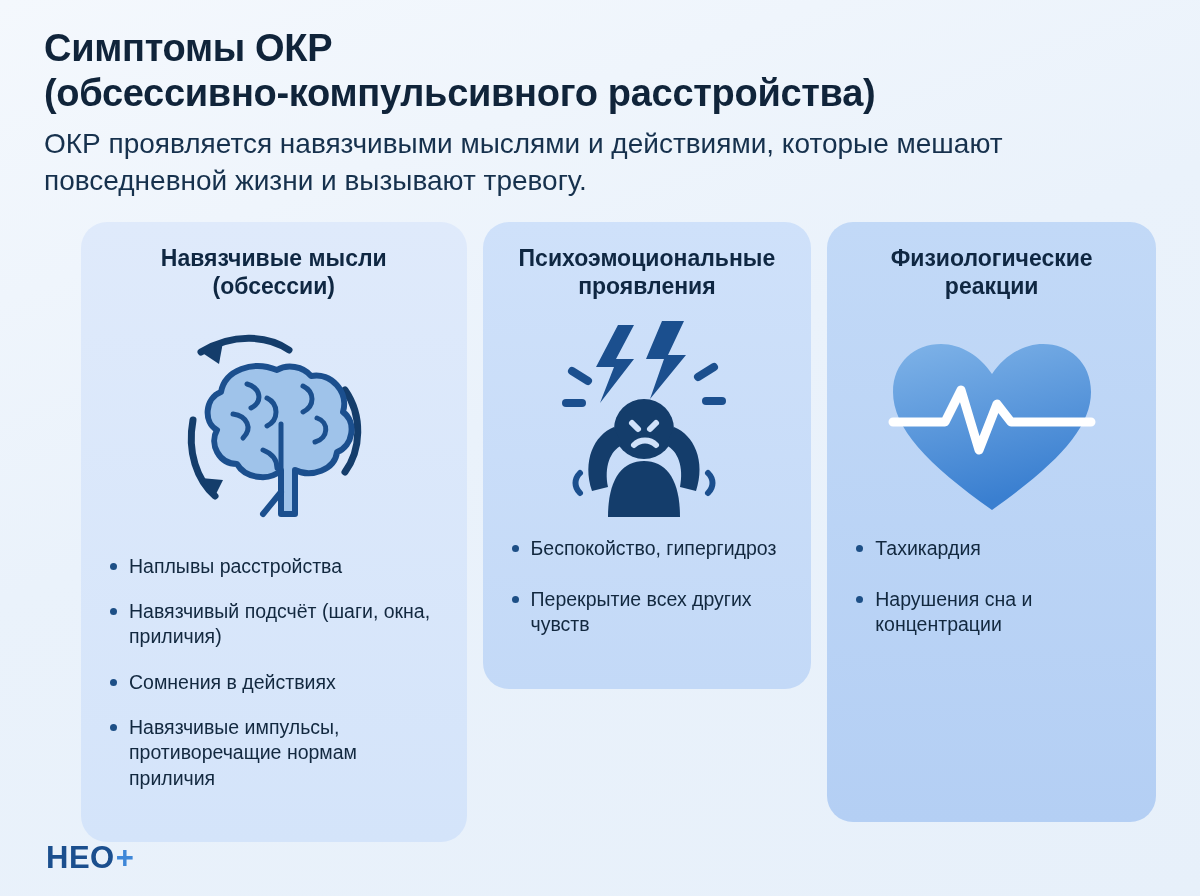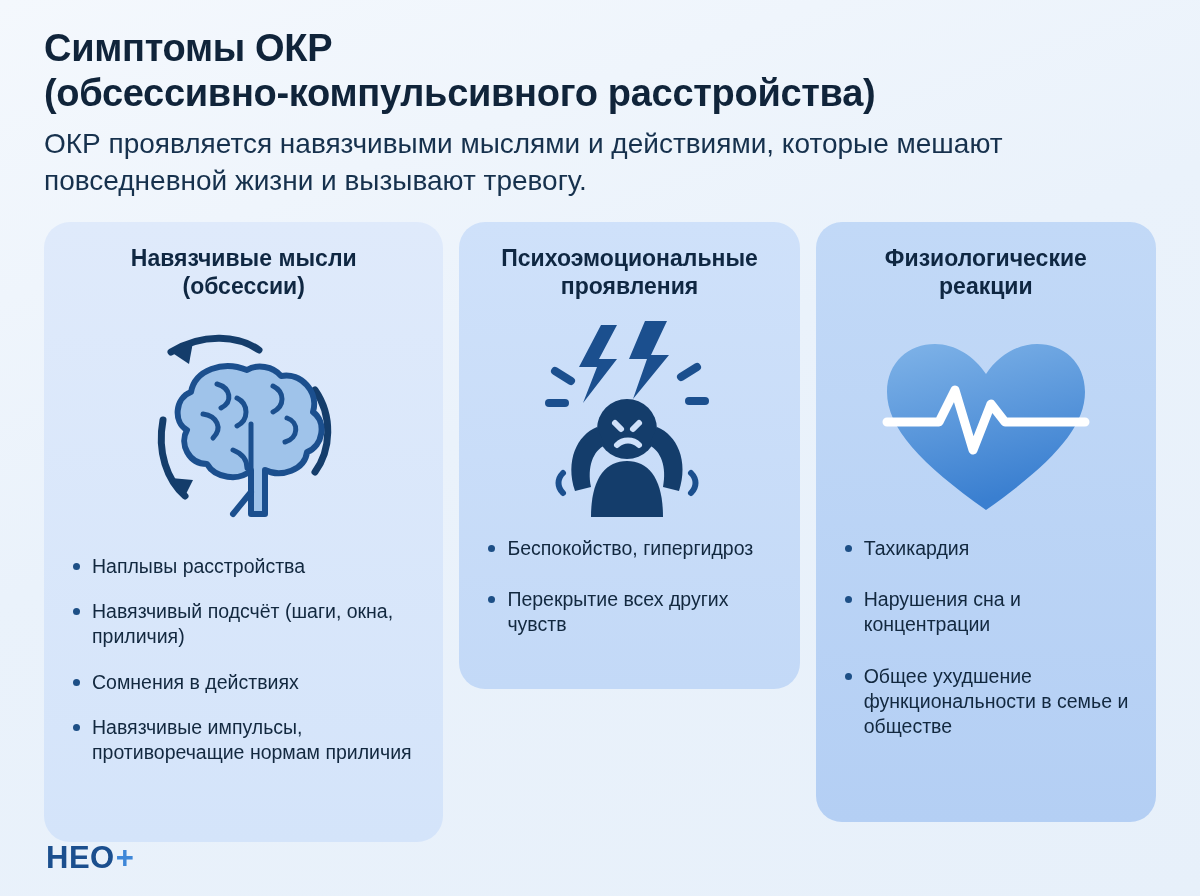--- a/index.html
+++ b/index.html
@@ -50,20 +50,21 @@
   .card {
     border-radius: 26px;
     box-sizing: border-box;
     padding: 22px 20px 26px 20px;
     position: relative;
   }
   .card-1 {
     width: 423px;
     height: 620px;
     background: linear-gradient(180deg, #dfeafb 0%, #d4e4fa 100%);
+    margin-left: 37px;
   }
   .card-2 {
     width: 360px;
     height: 467px;
     background: linear-gradient(180deg, #cfe1fa 0%, #c3d9f7 100%);
   }
   .card-3 {
     width: 360px;
     height: 600px;
     background: linear-gradient(180deg, #c2d9f7 0%, #b4cff4 100%);
@@ -255,21 +256,20 @@
           </defs>
           <path d="M125 194 C60 148, 26 112, 26 76 C26 46, 48 28, 74 28 C94 28, 113 40, 125 58
                    C137 40, 156 28, 176 28 C202 28, 224 46, 224 76 C224 112, 190 148, 125 194 Z" fill="url(#hg)"></path>
           <path d="M26 106 L78 106 L94 74 L112 134 L130 88 L144 106 L224 106" fill="none" stroke="#ffffff" stroke-width="9" stroke-linejoin="round" stroke-linecap="round"></path>
         </svg>
       </div>
 
       <ul class="bullets">
         <li>Тахикардия</li>
         <li>Нарушения сна и концентрации</li>
-        <li>Общее ухудшение функциональности в семье и обществе</li>
       </ul>
     </section>
 
   </div>
 
   <div class="logo">
     <span>НЕО</span>
     <span class="plus">+</span>
   </div>
 

